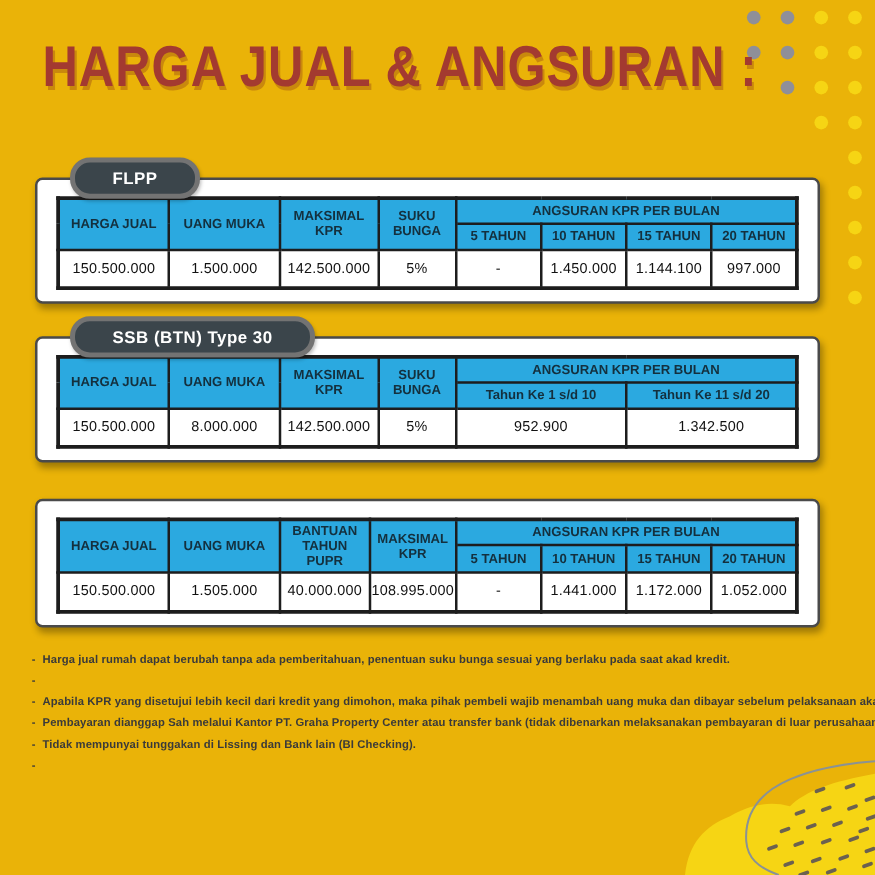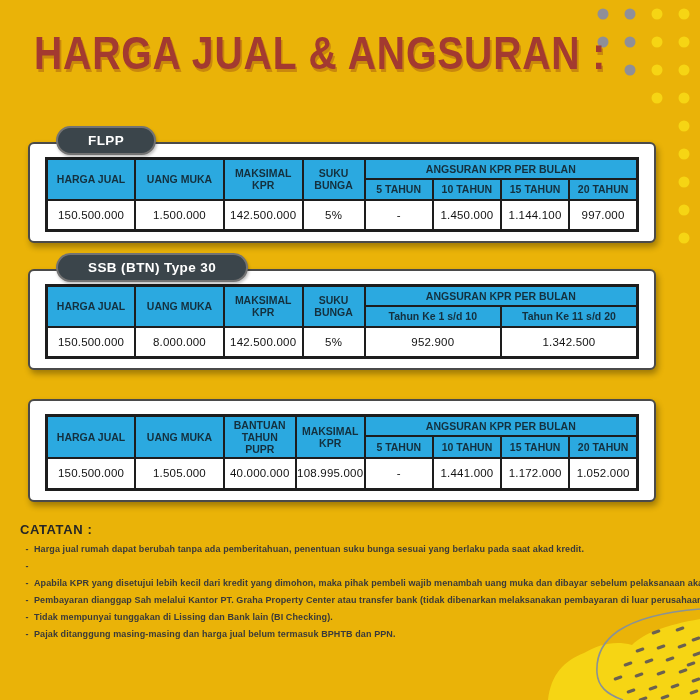--- a/index.html
+++ b/index.html
@@ -17,21 +17,21 @@
     text-shadow:2px 3px 0 rgba(125,35,28,.30);
     letter-spacing:1px;
   }
   .table-section { position:absolute; left:28px; width:628px; }
   .sec-1 { top:142px; } .sec-2 { top:269px; } .sec-3 { top:399px; }
   .tab {
     position:absolute; top:-16px; left:28px; z-index:3;
     background:#3B454B; color:#FFFFFF;
     font-size:13.5px; font-weight:700; letter-spacing:.4px;
     padding:5px 30px; border-radius:16px;
-    border:2px solid #737373;
+    border:4px solid #737373;
     box-shadow:1px 2px 3px rgba(0,0,0,.25);
     white-space:nowrap;
   }
   .panel {
     position:relative; z-index:2;
     background:#FFFFFF;
     border:2px solid #4A4A4A; border-radius:6px;
     box-shadow:2px 4px 6px rgba(0,0,0,.32);
     padding:13px 15px 9px 15px;
   }
@@ -249,21 +249,20 @@
             <td>1.441.000</td>
             <td>1.172.000</td>
             <td>1.052.000</td>
           </tr>
         </tbody>
       </table>
     </div>
   </section>
 
   <div class="notes">
-    <div class="notes-title">CATATAN :</div>
     <div class="note-line">
       <span class="bullet">-</span>
       <span>Harga jual rumah dapat berubah tanpa ada pemberitahuan, penentuan suku bunga sesuai yang berlaku pada saat akad kredit.</span>
     </div>
     <div class="note-line">
       <span class="bullet">-</span>
     </div>
     <div class="note-line">
       <span class="bullet">-</span>
       <span>Apabila KPR yang disetujui lebih kecil dari kredit yang dimohon, maka pihak pembeli wajib menambah uang muka dan dibayar sebelum pelaksanaan akad kredit.</span>
@@ -271,17 +270,16 @@
     <div class="note-line">
       <span class="bullet">-</span>
       <span>Pembayaran dianggap Sah melalui Kantor PT. Graha Property Center atau transfer bank (tidak dibenarkan melaksanakan pembayaran di luar perusahaan).</span>
     </div>
     <div class="note-line">
       <span class="bullet">-</span>
       <span>Tidak mempunyai tunggakan di Lissing dan Bank lain (BI Checking).</span>
     </div>
     <div class="note-line">
       <span class="bullet">-</span>
-      <span>Pajak ditanggung masing-masing dan harga jual belum termasuk BPHTB dan PPN.</span>
     </div>
   </div>
 
 </div>
 
 </body></html>

